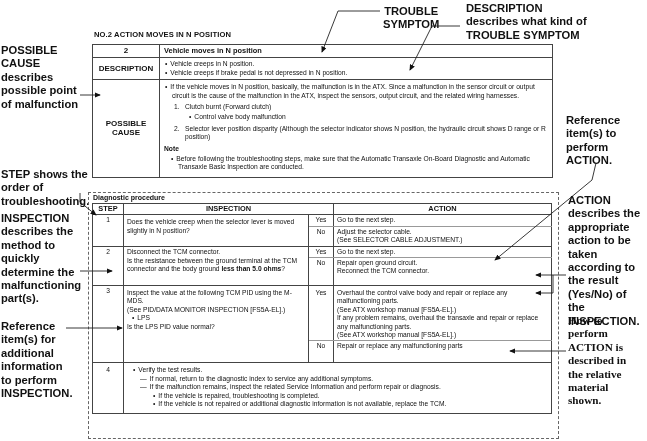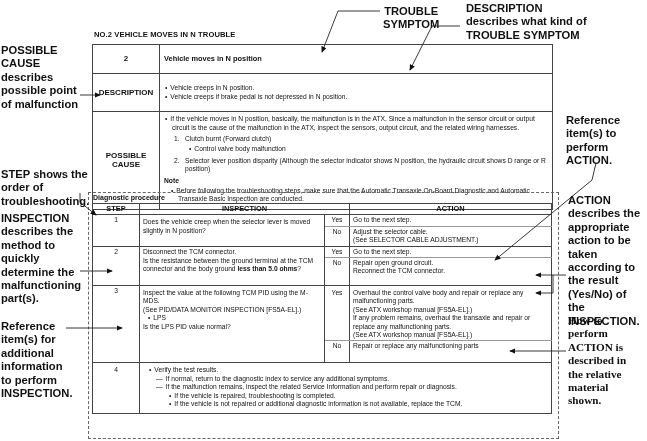--- a/index.html
+++ b/index.html
@@ -2,24 +2,24 @@
 <html><head>
 <meta charset="utf-8">
 <style>
   html, body { margin: 0; padding: 0; background: #ffffff; }
   body { width: 647px; height: 441px; position: relative; overflow: hidden;
          font-family: "Liberation Sans", sans-serif; color: #111; }
   .abs { position: absolute; }
   .callout { font-weight: bold; font-size: 11.2px; line-height: 13.4px; color: #111; white-space: pre-line; }
   .title { font-weight: bold; font-size: 7.6px; letter-spacing: 0.1px; }
   table { border-collapse: collapse; font-size: 6.7px; line-height: 8.4px; }
-  .t1 td { border: 1px solid #444; vertical-align: top; padding: 10px 4px; }
+  .t1 td { border: 1px solid #444; vertical-align: top; padding: 2px 4px; }
   .t1 .lbl { font-weight: bold; font-size: 8px; text-align: center; vertical-align: middle; }
   .t2 td, .t2 th { border: 1px solid #444; vertical-align: top; padding: 1px 3px; }
-  .t2 th { font-weight: bold; font-size: 7.4px; text-align: center; padding: 1px 10px; }
+  .t2 th { font-weight: bold; font-size: 7.4px; text-align: center; padding: 1px 2px; }
   .t2 td.step { text-align: center; }
   .t2 td.yn { text-align: center; border-bottom-color: #999; }
   .t2 td.act-y { border-bottom-color: #999; }
   .dashbox { border: 1px dashed #666; }
   ul.b { margin: 0; padding-left: 8px; list-style: none; }
   ul.b li::before { content: "\2022"; margin-left: -7px; margin-right: 3px; }
   .dash::before { content: "\2014"; margin-right: 3px; }
   svg { position: absolute; left: 0; top: 0; overflow: visible; }
 </style>
 </head>
@@ -66,21 +66,21 @@
 the
 INSPECTION.</div>
 <div class="abs callout" style="left:568px;top:314px;font-family:Liberation Serif, serif;">How to
 perform
 ACTION is
 described in
 the relative
 material
 shown.</div>
 
-<div class="abs title" style="left:94px;top:30px;">NO.2 VEHICLE MOVES IN N TROUBLE</div>
+<div class="abs title" style="left:94px;top:30px;">NO.2 ACTION MOVES IN N POSITION</div>
 
 <table class="abs t1" style="left:92px;top:44px;width:461px;">
   <tbody>
       <tr style="height:11px;">
     <td class="lbl" style="width:62px;padding:0 2px;">2</td>
     <td style="font-weight:bold;font-size:7.4px;">Vehicle moves in N position</td>
   </tr>
   <tr>
     <td class="lbl">DESCRIPTION</td>
     <td>

